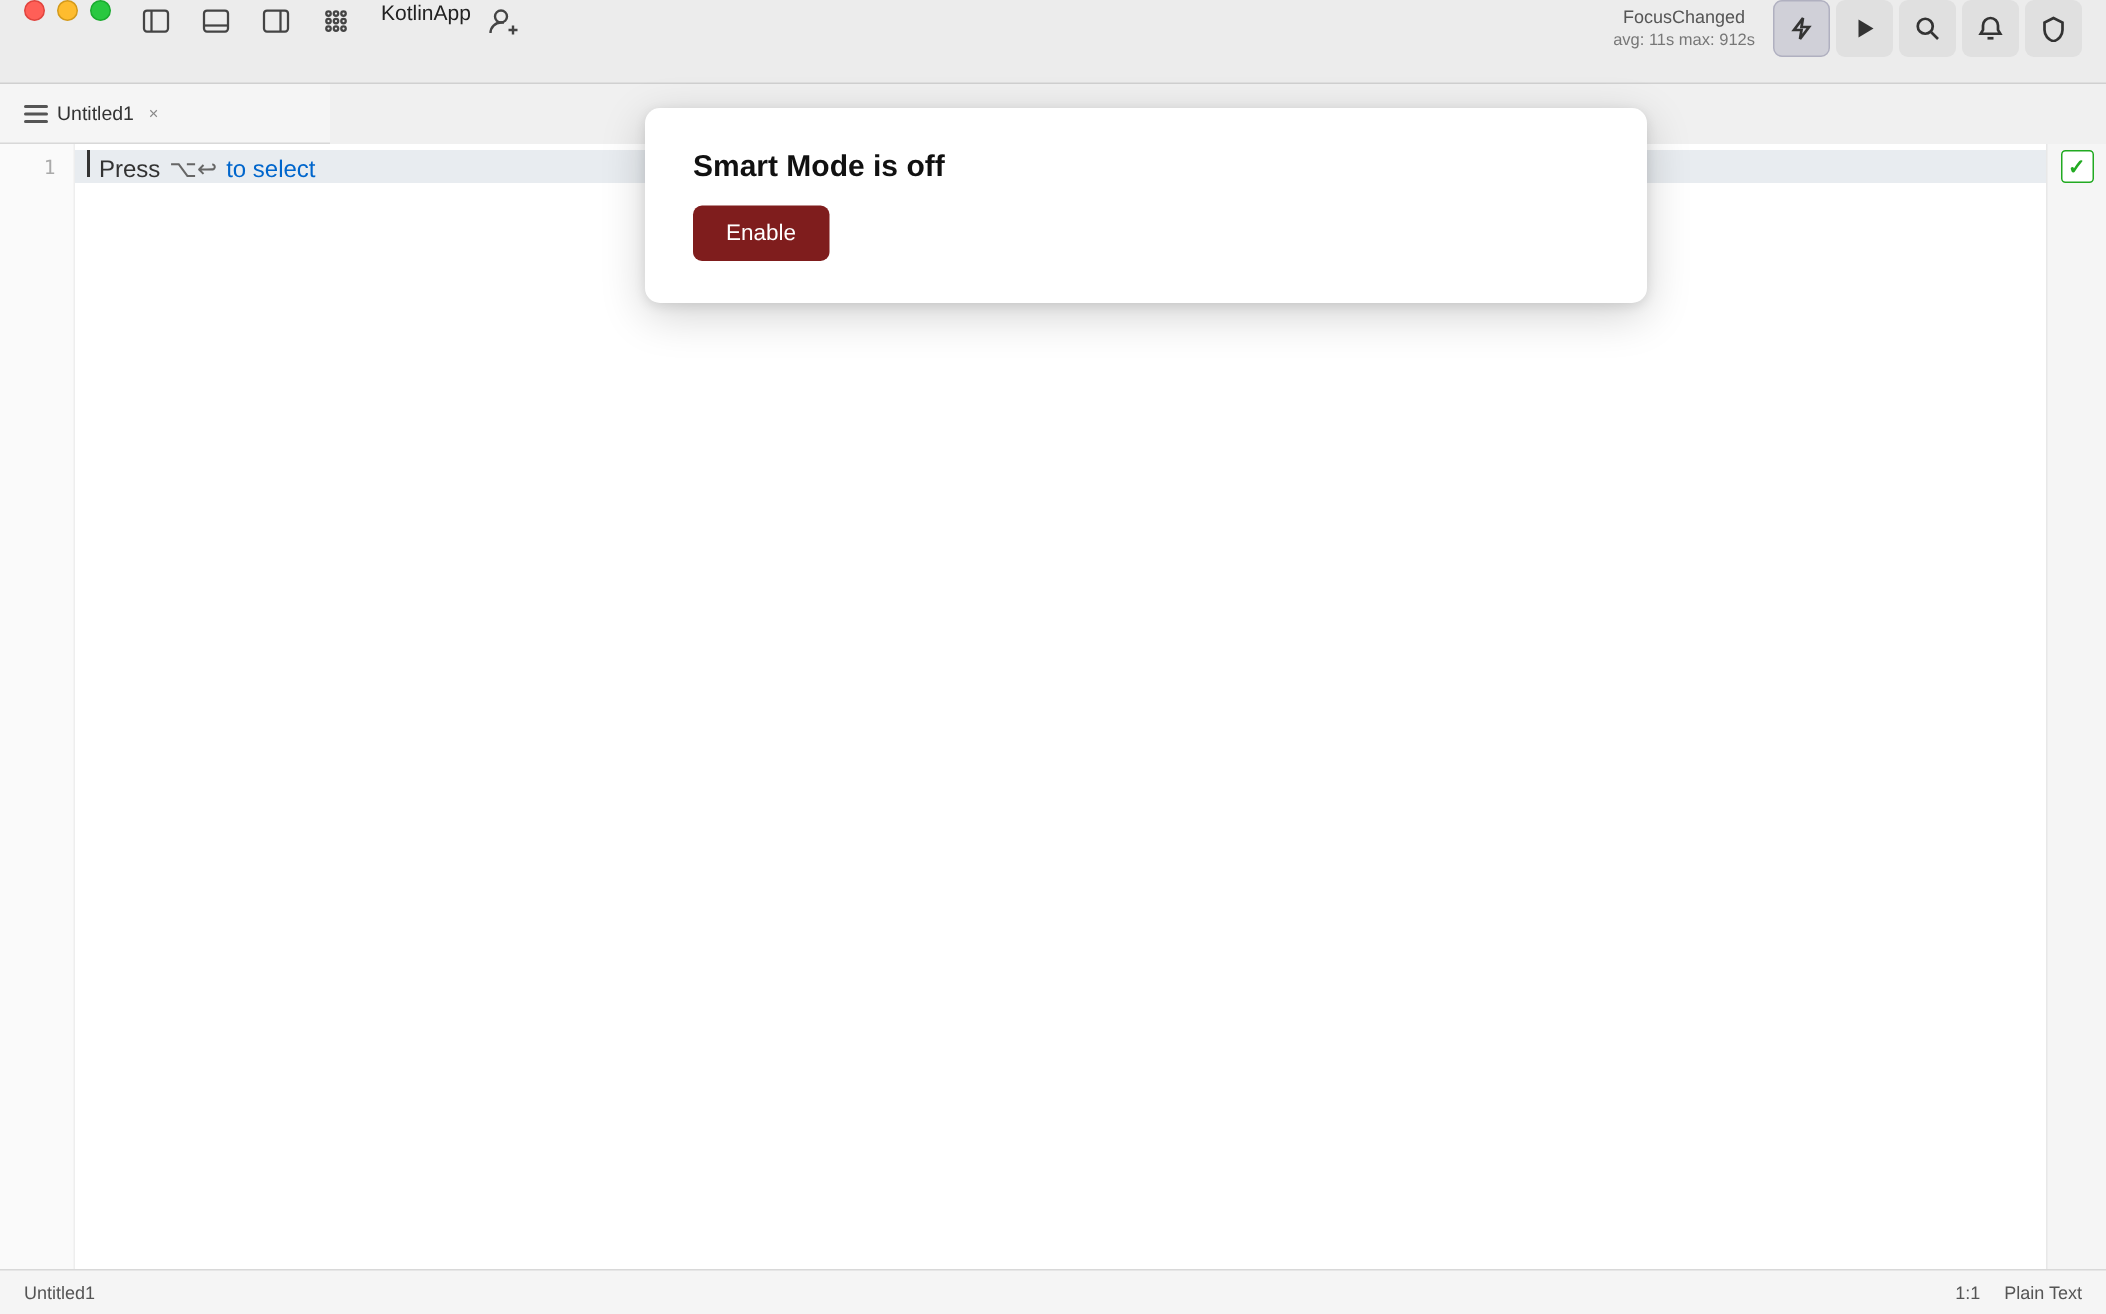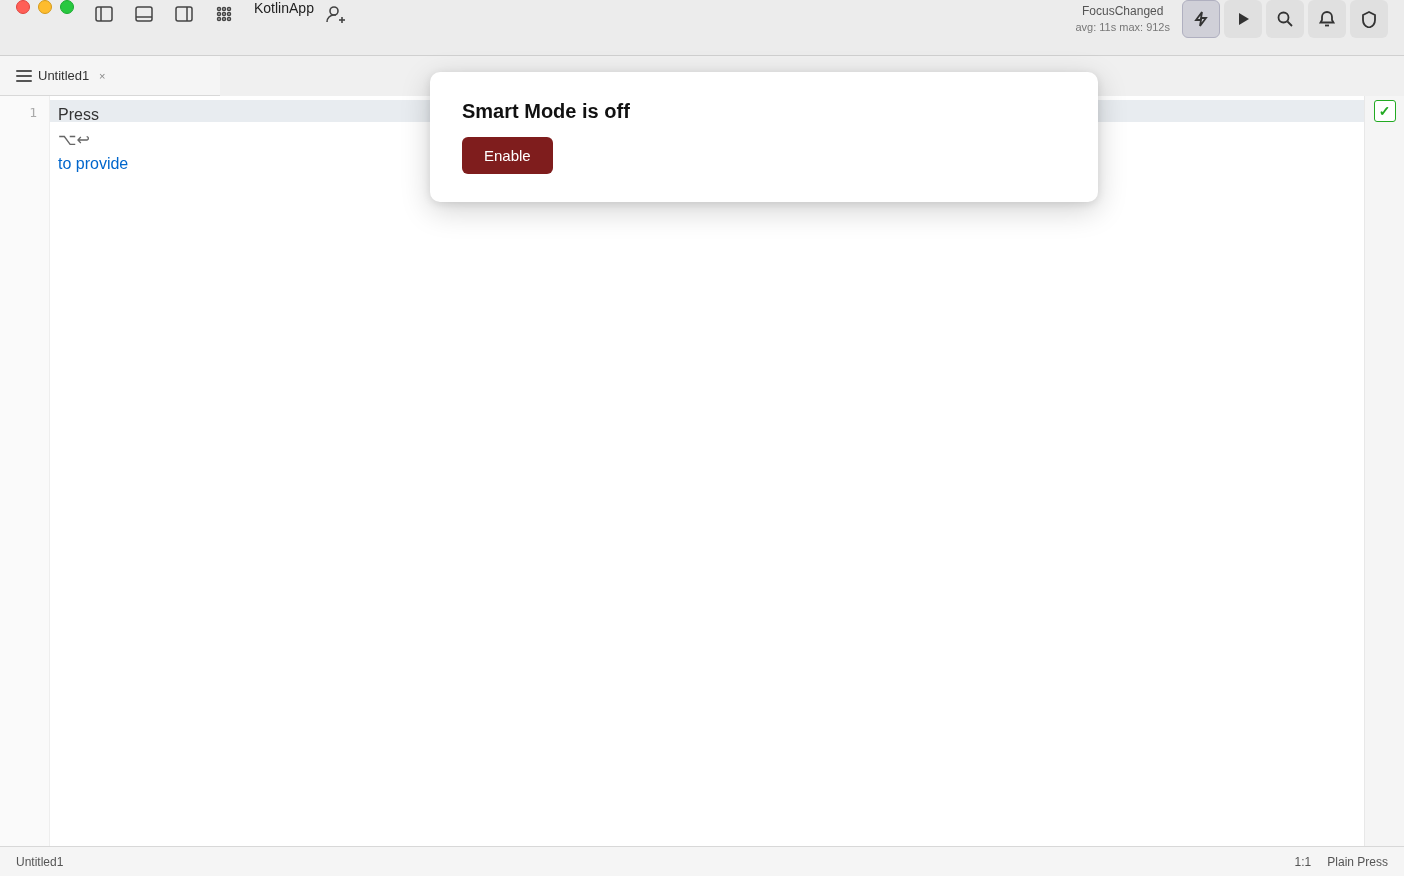--- a/index.html
+++ b/index.html
@@ -442,40 +442,40 @@
 </div>
 
 <div class="editor-container">
   <div class="editor-content" style="width: calc(100% - 20px); height: 100%;">
 
     <div class="line-numbers">
       <div style="padding-top: 5px;">1</div>
     </div>
 
     <div class="editor-main">
-      <div class="editor-line" style="margin-top: 4px; flex-direction: column;">
+      <div class="editor-line" style="margin-top: 4px;">
         <span class="cursor-line"></span>
         <span class="code-plain">Press </span>
         <span class="code-escape">⌥↩</span>
-        <span class="code-keyword"> to provide</span>
+        <span class="code-keyword"> to select</span>
       </div>
     </div>
   </div>
 
   <div class="right-gutter" style="position: absolute; right: 0; top: 0; width: 40px; height: 100%;">
     <div class="check-mark">
       <span>✓</span>
     </div>
   </div>
 </div>
 
 <div class="smart-mode-popup">
   <div class="popup-title">Smart Mode is off</div>
   <button class="enable-btn">Enable</button>
 </div>
 
 <div class="statusbar">
   <div class="statusbar-left">Untitled1</div>
   <div class="statusbar-right">
     <span>1:1</span>
-    <span>Plain Press</span>
+    <span>Plain Text</span>
   </div>
 </div>
 
 </body></html>

